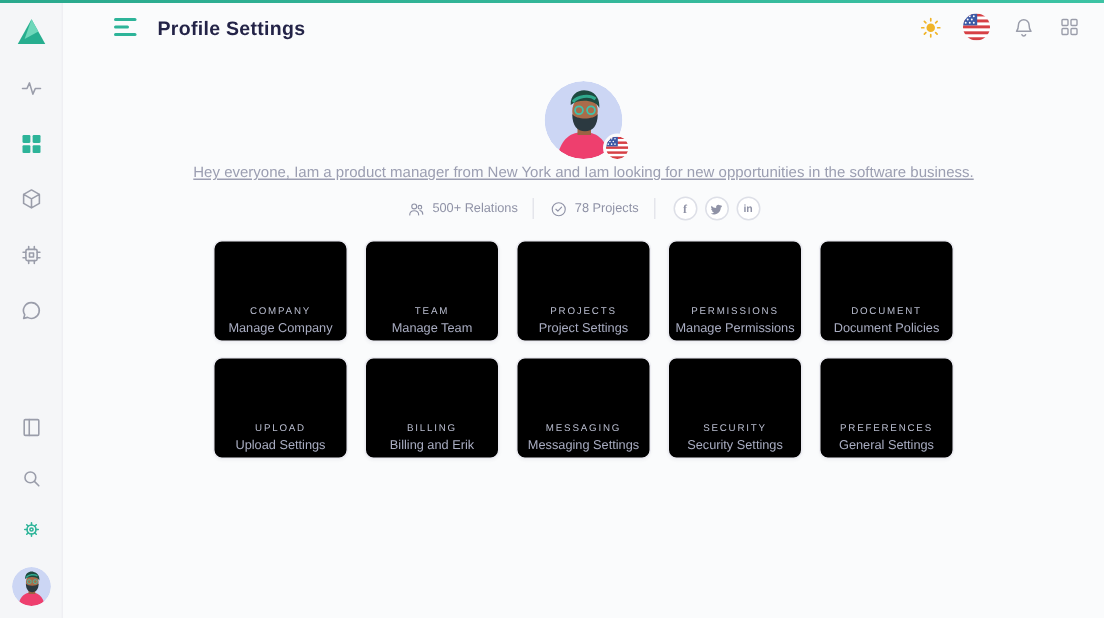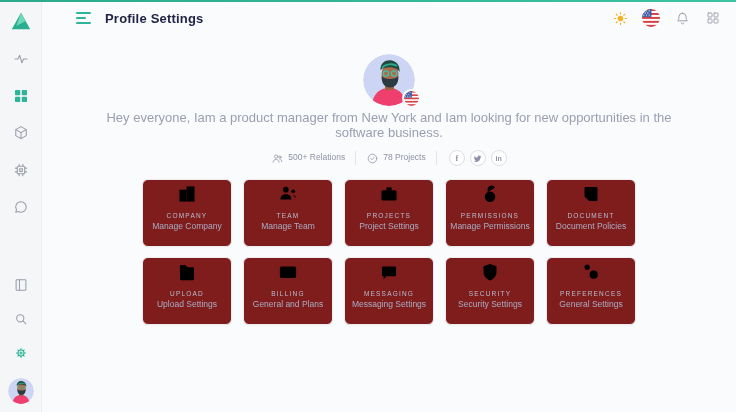--- a/index.html
+++ b/index.html
@@ -34,35 +34,35 @@
   .hdr-btn { width:18px; height:18px; display:flex; align-items:center; justify-content:center; cursor:pointer; }
 
   
   .main { position:absolute; top:34px; left:42px; right:0; bottom:0;
     display:flex; flex-direction:column; align-items:center; }
   .avatar-wrap { position:relative; width:52px; height:52px; margin-top:20px; }
   .avatar-wrap .big-avatar { width:52px; height:52px; border-radius:50%; overflow:hidden; }
   .flag-badge { position:absolute; right:-6px; bottom:-2px; width:19px; height:19px;
     border-radius:50%; border:2px solid #fafbfc; overflow:hidden; background:#fff; }
   .profile-name { margin-top:7px; font-size:14px; font-weight:700; color:#2a2a4d; letter-spacing:.2px; }
-  .profile-bio { margin-top:4px; font-size:13px; color:#9b9eb1; max-width:600px; text-align:center; }
+  .profile-bio { margin-top:4px; font-size:10px; color:#9b9eb1; max-width:600px; text-align:center;text-decoration:underline; }
   .stats-row { margin-top:10px; display:flex; align-items:center; gap:10px; }
   .stat { display:flex; align-items:flex-start; gap:4px; font-size:8.5px; color:#8f92a6; }
   .stat-divider { width:1px; height:14px; background:#e4e5eb; }
   .socials { display:flex; align-items:center; gap:5px; margin-left:2px; }
   .social-btn { width:16px; height:16px; border-radius:50%; border:1px solid #dddfe7; background:#fff;
     display:flex; align-items:center; justify-content:center; cursor:pointer;
     font-size:8px; font-weight:700; color:#8f92a6; }
 
   
   .cards-grid { margin-top:13px; display:grid; grid-template-columns:repeat(5,90px);
     grid-auto-rows:68px; gap:10px 11px; }
-  .card { background:#7f1d1d; border:1px solid #ececf2; border-radius:6px;
+  .card { background:#000000; border:1px solid #ececf2; border-radius:6px;
     box-shadow:0 1px 2px rgba(40,40,70,.03); cursor:pointer;
-    display:flex; flex-direction:column; align-items:center; padding-top:1px; }
+    display:flex; flex-direction:column; align-items:center; padding-top:12px; }
   .card-icon { width:26px; height:26px; }
   .card-category { margin-top:5px; font-size:6.5px; letter-spacing:1.2px; color:#b9bdcf; text-transform:uppercase; }
   .card-label { margin-top:2px; font-size:8.5px; color:#a9adc2; }
 </style>
 </head>
 <body>
 
 <svg width="0" height="0" style="position:absolute">
   <defs>
     <symbol id="sym-avatar" viewBox="0 0 52 52">
@@ -364,21 +364,21 @@
         </svg>
     <div class="card-category">Upload</div>
     <div class="card-label">Upload Settings</div>
   </div>
 
   <div class="card">
     <svg class="card-icon" viewBox="0 0 24 24">
           <use href="#sym-credit-card-icon"></use>
         </svg>
     <div class="card-category">Billing</div>
-    <div class="card-label">General and Plans</div>
+    <div class="card-label">Billing and Erik</div>
   </div>
 
   <div class="card">
     <svg class="card-icon" viewBox="0 0 24 24">
           <use href="#sym-message-icon"></use>
         </svg>
     <div class="card-category">Messaging</div>
     <div class="card-label">Messaging Settings</div>
   </div>
 

